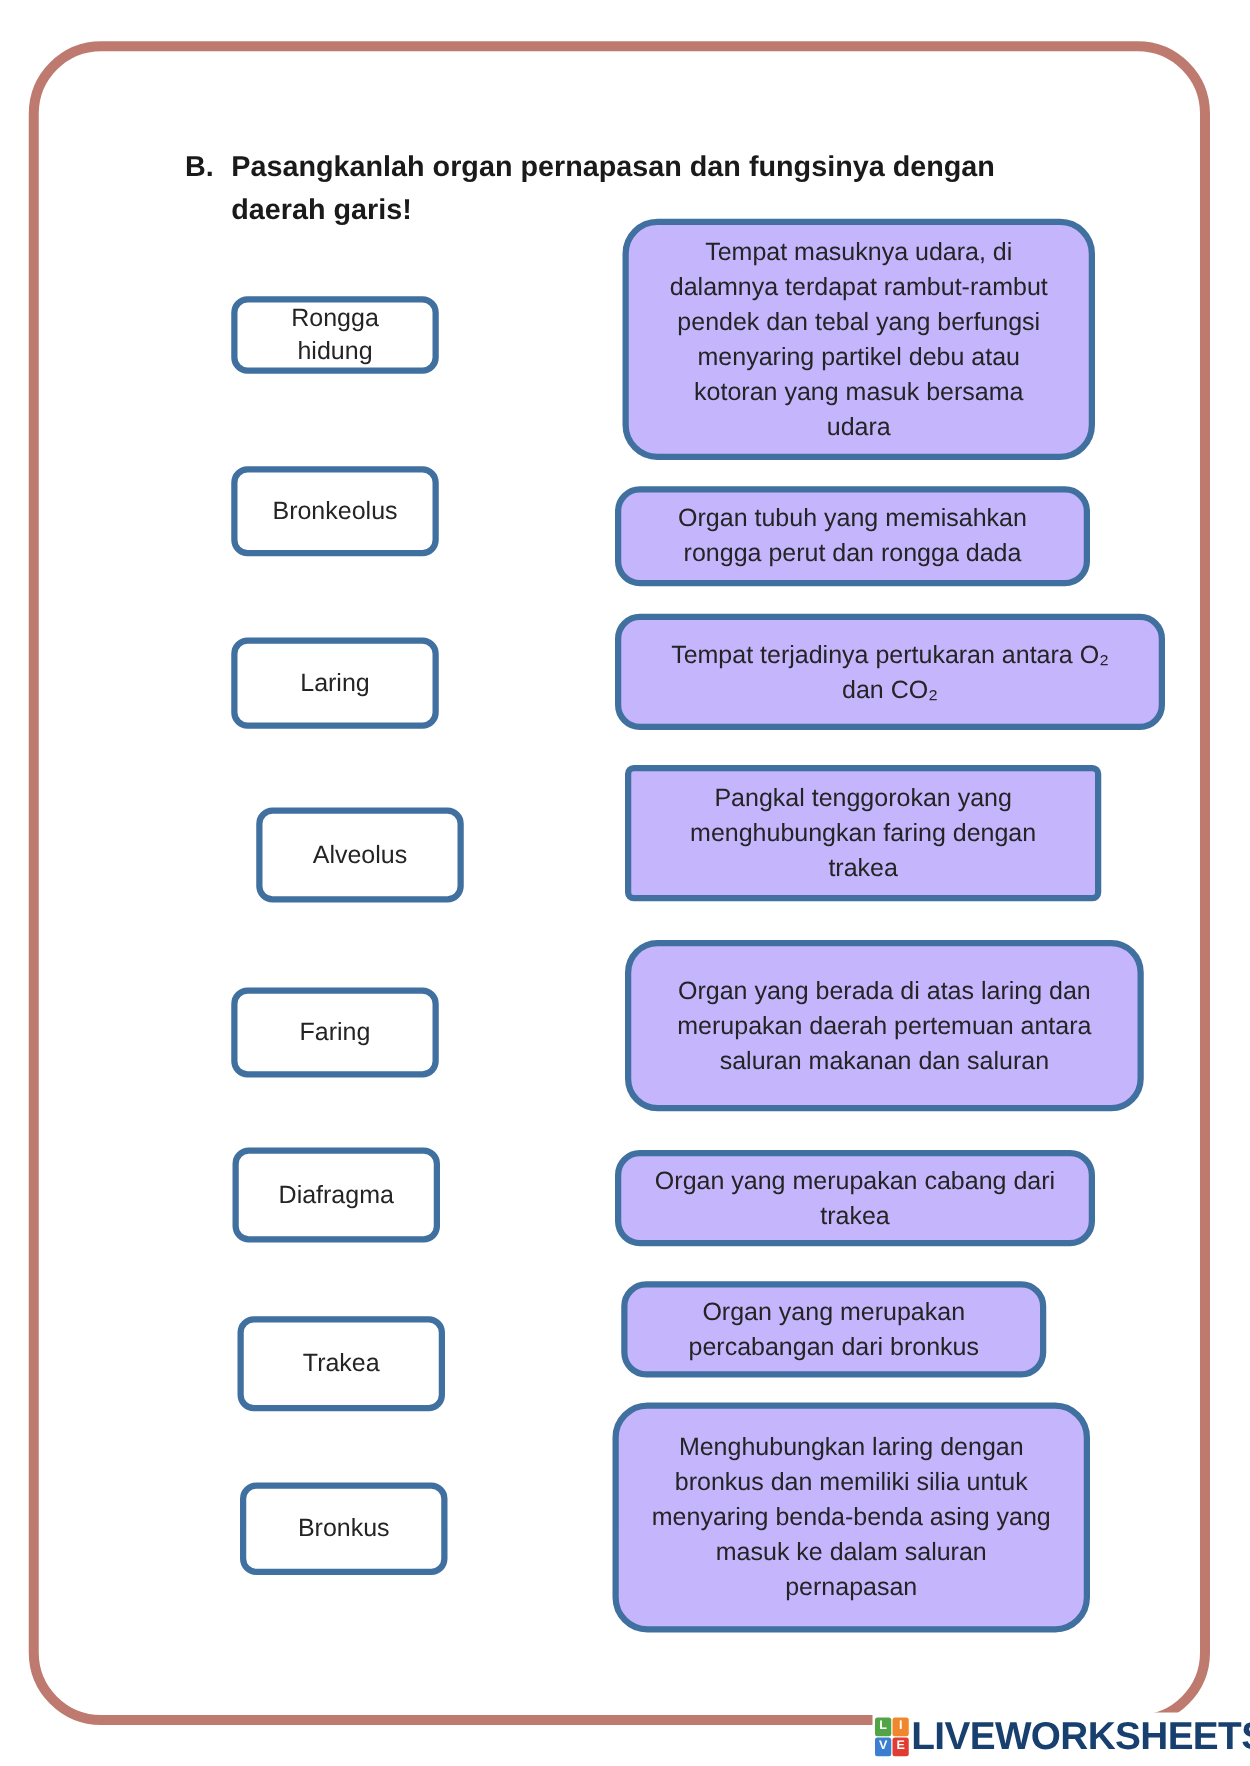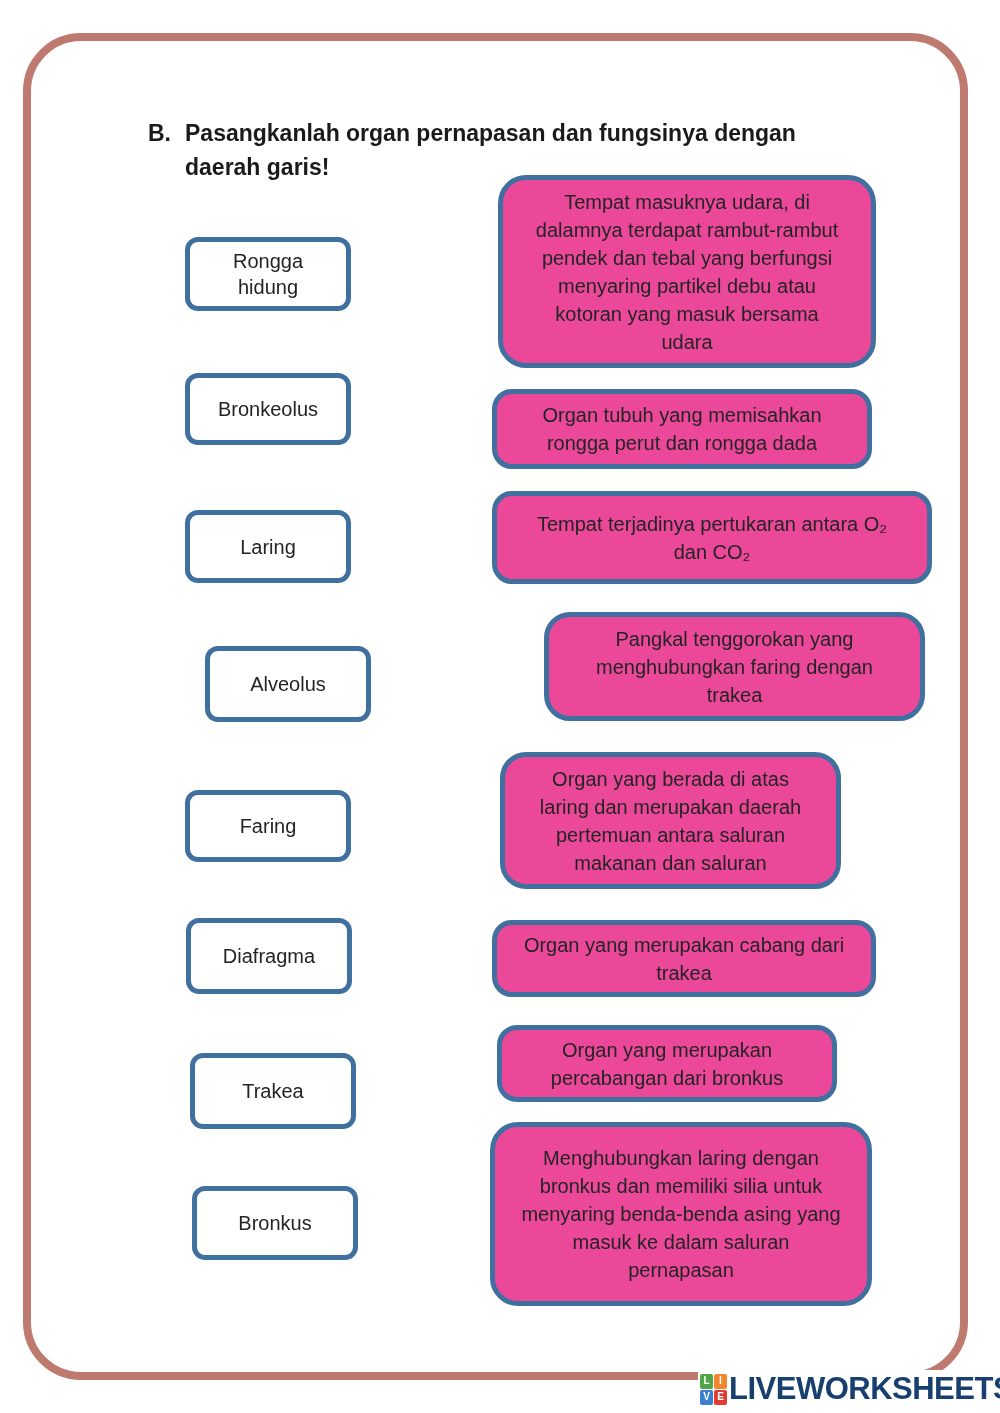--- a/index.html
+++ b/index.html
@@ -33,42 +33,42 @@
     border:5px solid #40709f;
     border-radius:13px;
     box-sizing:border-box;
     display:flex;align-items:center;justify-content:center;
     text-align:center;
     font-size:20px;line-height:26px;color:#242424;
     padding:0 18px;
   }
   .fbox{
     position:absolute;
-    background:#ec4899;
+    background:#c4b5fd;
     border:5px solid #40709f;
     border-radius:20px;
     box-sizing:border-box;
     display:flex;align-items:center;justify-content:center;
     text-align:center;
     font-size:20px;line-height:28px;color:#242424;
     padding:4px 26px;
   }
-  .lb1{left:185px;top:237px;height:74px;}
+  .lb1{left:185px;top:237px;height:62px;}
   .lb2{left:185px;top:373px;height:72px;}
   .lb3{left:185px;top:510px;height:73px;}
   .lb4{left:185px;top:646px;height:76px;margin-left:20px;}
   .lb5{left:185px;top:790px;height:72px;}
   .lb6{left:186px;top:918px;height:76px;}
   .lb7{left:190px;top:1053px;height:76px;}
   .lb8{left:192px;top:1186px;height:74px;}
   .rb1{left:498px;top:175px;width:378px;height:193px;border-radius:28px;}
   .rb2{left:492px;top:389px;width:380px;height:80px;}
   .rb3{left:492px;top:491px;width:440px;height:93px;}
-  .rb4{left:500px;top:612px;width:381px;height:109px;border-radius:26px;margin-left:44px;}
-  .rb5{left:500px;top:752px;width:341px;height:137px;border-radius:26px;}
+  .rb4{left:500px;top:612px;width:381px;height:109px;border-radius:7px;}
+  .rb5{left:500px;top:752px;width:415px;height:137px;border-radius:26px;}
   .rb6{left:492px;top:920px;width:384px;height:77px;}
   .rb7{left:497px;top:1025px;width:340px;height:77px;}
   .rb8{left:490px;top:1122px;width:382px;height:184px;border-radius:28px;}
   .logo{
     position:absolute;left:698px;top:1370px;
     display:flex;align-items:center;
     background:#ffffff;
     z-index:5;
     padding-left:2px;
   }

